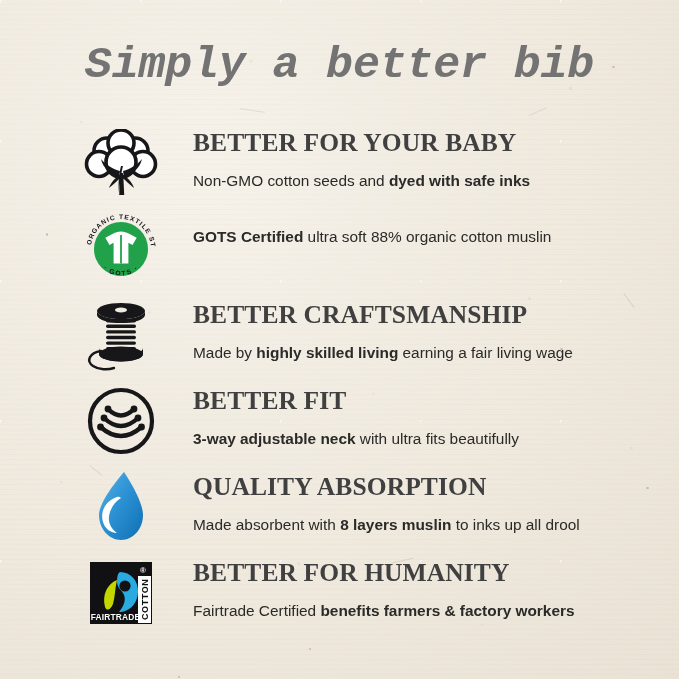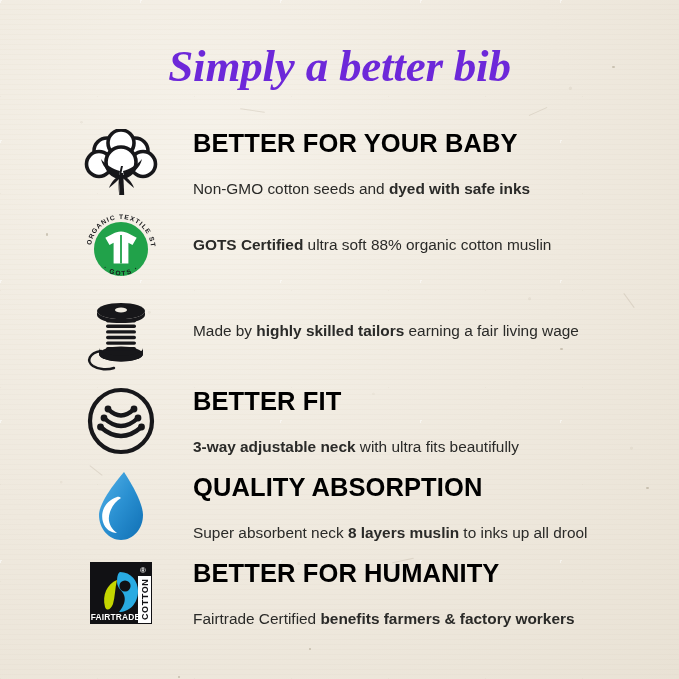--- a/index.html
+++ b/index.html
@@ -36,41 +36,41 @@
   }
   .speck{position:absolute;background:rgba(120,105,80,.30);border-radius:40%;}
   .fiber{position:absolute;background:rgba(130,115,90,.16);border-radius:2px;}
 
   .sheet{position:absolute;inset:0;}
 
   
   .title{
     position:absolute;left:0;right:0;top:40px;
     text-align:center;
-    font-family:Liberation Serif, serif;
+    font-family:Liberation Mono, monospace;
     font-style:italic;font-weight:700;
     font-size:45px;letter-spacing:-.2px;
-    color:#6d28d9;
+    color:#737373;
     white-space:nowrap;
   }
 
   
   .row{position:absolute;left:78px;width:540px;height:74px;}
   .row .icon{position:absolute;left:0;top:0;width:86px;height:74px;
              display:flex;align-items:center;justify-content:center;}
   .row .txt{position:absolute;left:115px;top:2px;right:0;}
   .heading{
-    font-family:Liberation Sans, sans-serif;
+    font-family:Liberation Serif, serif;
     font-weight:700;font-size:25.5px;line-height:30px;
-    letter-spacing:.1px;color:#000000;white-space:nowrap;
+    letter-spacing:.1px;color:#404040;white-space:nowrap;
   }
   .sub{
     font-family:"Liberation Sans", sans-serif;
     font-weight:400;font-size:15.4px;line-height:22px;
-    color:#2a2a28;white-space:nowrap;margin-top:20px;
+    color:#2a2a28;white-space:nowrap;margin-top:12px;
   }
   .sub b{font-weight:700;}
 
   .r1{top:126px}.r2{top:212px}.r3{top:298px}
   .r4{top:384px}.r5{top:470px}.r6{top:556px}
 
   
   .gots{position:relative;width:72px;height:72px;}
   .gots .disc{position:absolute;left:9px;top:9px;width:54px;height:54px;
     border-radius:50%;background:#21a24a;}
@@ -172,21 +172,22 @@
           <rect x="22" y="26.6" width="30" height="3.4" rx="1.7"></rect>
           <rect x="22" y="32.2" width="30" height="3.4" rx="1.7"></rect>
           <rect x="22" y="37.8" width="30" height="3.4" rx="1.7"></rect>
           <rect x="22" y="43.4" width="30" height="3.4" rx="1.7"></rect>
           <rect x="22" y="49" width="30" height="3.4" rx="1.7"></rect>
         </g>
         <path d="M17 53 C5 55 2 63 9 68 C15 72 24 72 30 70" fill="none" stroke="#17171a" stroke-width="2.4" stroke-linecap="round"></path>
       </svg>
     </div>
     <div class="txt">
-      <div class="sub"><span>Made by </span><b>highly skilled tailors</b><span> earning a fair living wage</span></div>
+      <div class="heading">BETTER CRAFTSMANSHIP</div>
+      <div class="sub"><span>Made by </span><b>highly skilled living</b><span> earning a fair living wage</span></div>
     </div>
   </div>
 
   <div class="row r4">
     <div class="icon">
       <svg width="70" height="70" viewBox="0 0 70 70">
         <circle cx="35" cy="35" r="31" fill="none" stroke="#17171a" stroke-width="4.2"></circle>
         <path d="M22 23 Q35 36 48 23" fill="none" stroke="#17171a" stroke-width="4.4" stroke-linecap="round"></path>
         <path d="M18 32 Q35 48 52 32" fill="none" stroke="#17171a" stroke-width="4.4" stroke-linecap="round"></path>
         <path d="M14.5 41 Q35 59 55.5 41" fill="none" stroke="#17171a" stroke-width="4.4" stroke-linecap="round"></path>
@@ -214,21 +215,21 @@
             <stop offset="100%" stop-color="#0f6fb4"></stop>
           </linearGradient>
         </defs>
         <path d="M33 2 C33 2 8 30 8 45 C8 59 18 70 30 70 C42 70 52 59 52 45 C52 30 33 2 33 2 Z" fill="url(#dropGrad)"></path>
         <path d="M26 27 C14 31 9 42 12 52 C14 59 20 63 26 63
                  C19 58 16 50 19 42 C21 36 25 31 30 28 C29 27 27 26.6 26 27 Z" fill="#ffffff"></path>
       </svg>
     </div>
     <div class="txt">
       <div class="heading">QUALITY ABSORPTION</div>
-      <div class="sub"><span>Super absorbent neck </span><b>8 layers muslin</b><span> to inks up all drool</span></div>
+      <div class="sub"><span>Made absorbent with </span><b>8 layers muslin</b><span> to inks up all drool</span></div>
     </div>
   </div>
 
   <div class="row r6">
     <div class="icon">
       <div class="ft">
         <svg width="62" height="62" viewBox="0 0 62 62">
           <rect x="0" y="0" width="62" height="62" fill="#111114"></rect>
 
           <path d="M27 18 C17 22 12 33 15 45 C17 50 21 47 23 42 C25 35 25 26 27 18 Z" fill="#c4d600"></path>

